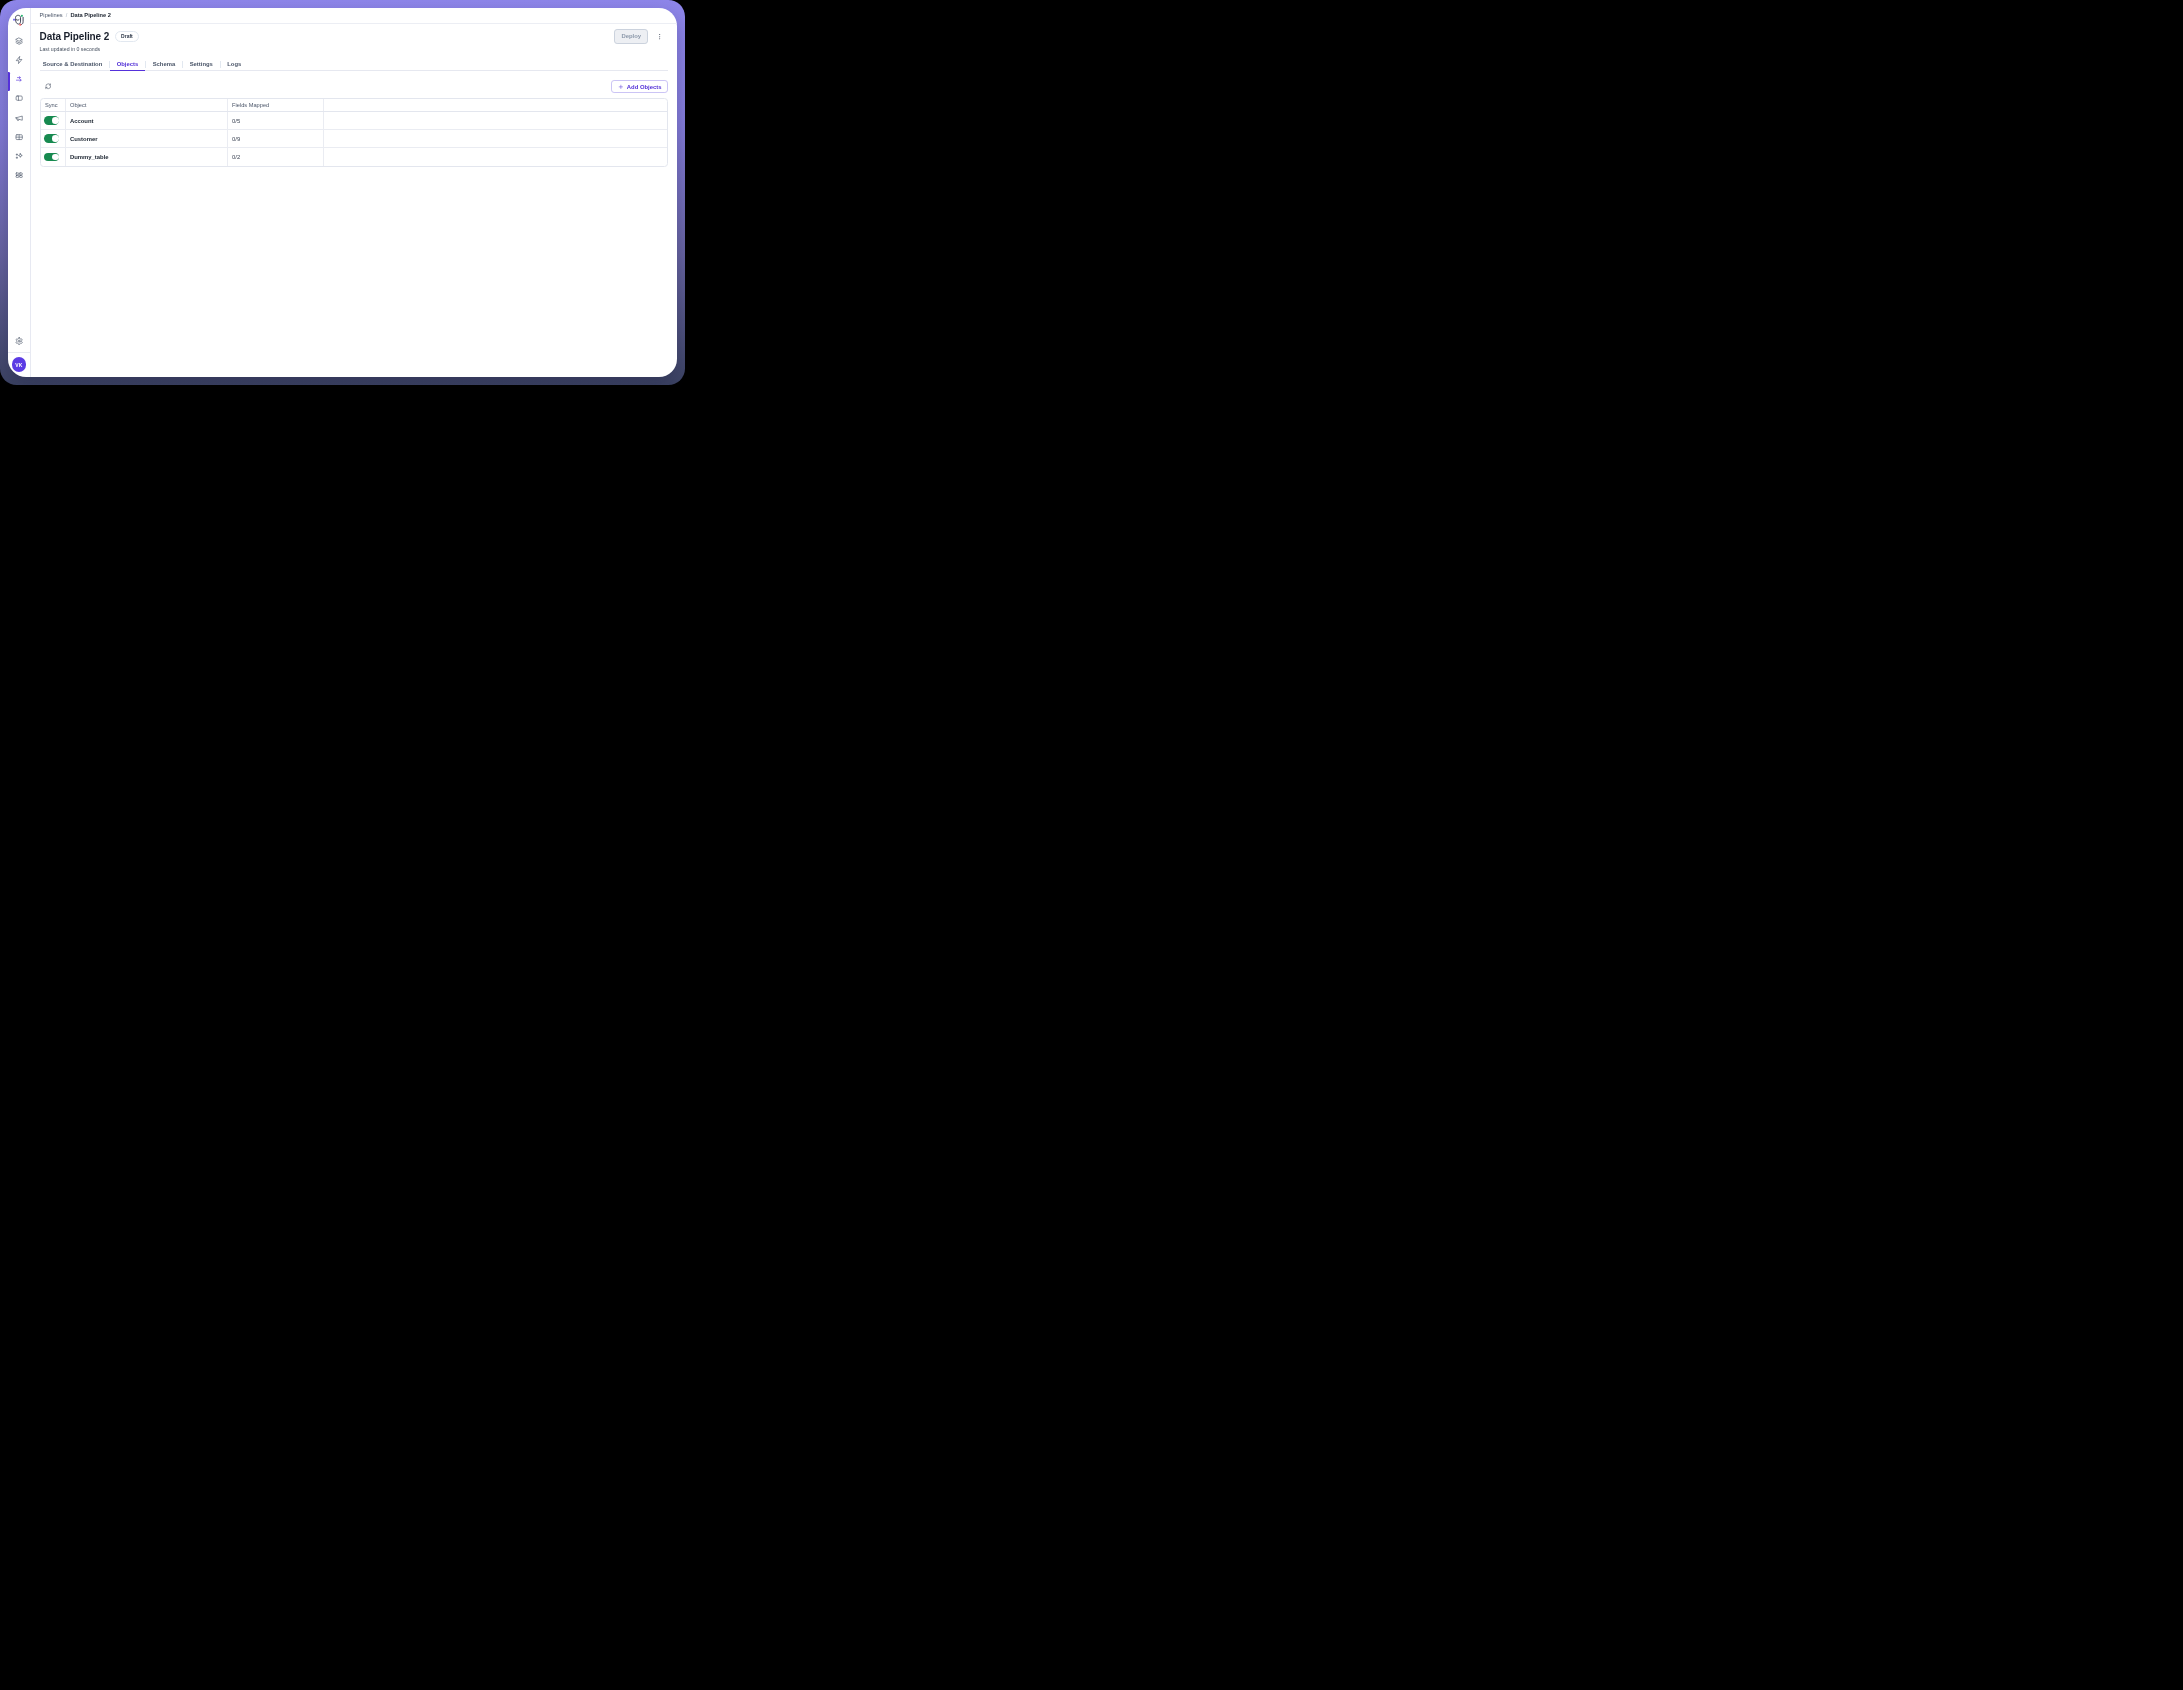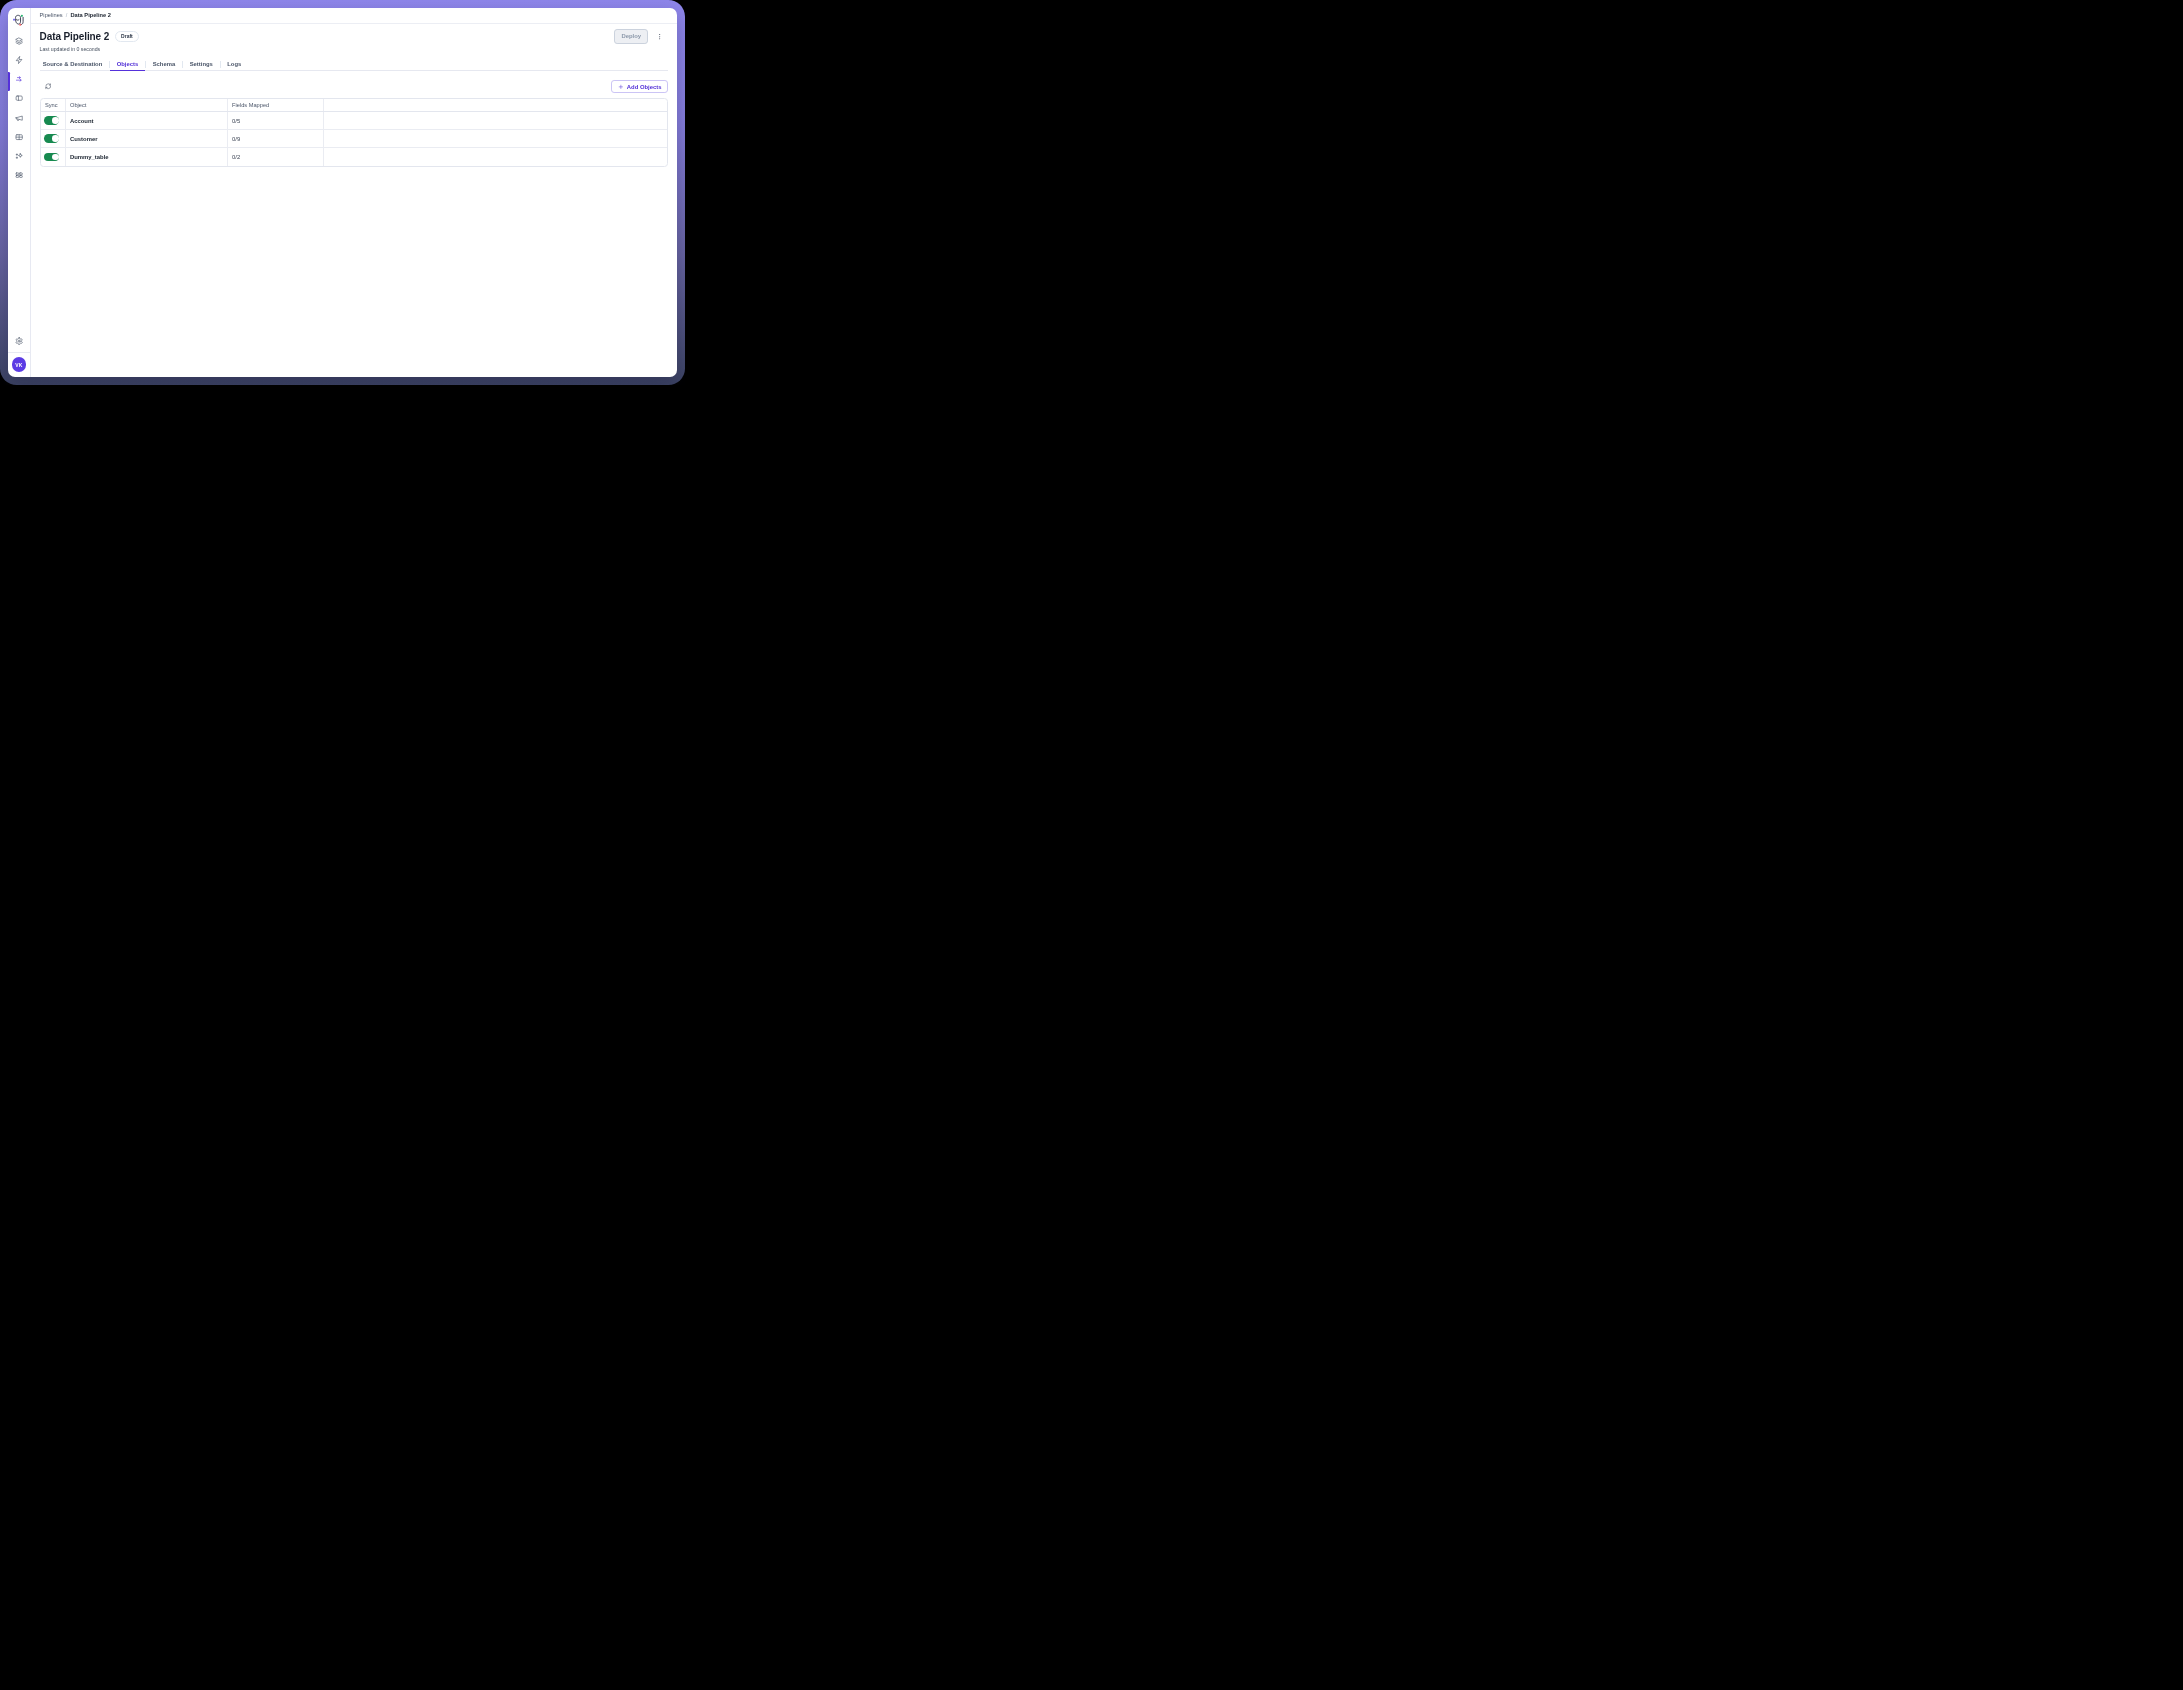--- a/index.html
+++ b/index.html
@@ -2,21 +2,21 @@
 <html style="font-size:7px"><head>
 <meta charset="utf-8">
 <style>
   * { margin:0; padding:0; box-sizing:border-box; }
   html,body { background:#000; }
   body { font-family:"Liberation Sans","DejaVu Sans",sans-serif; }
   .stage { position:relative; width:685px; height:385px; background:#000; overflow:hidden; }
   .backdrop { position:absolute; inset:0; border-radius:16.6px;
     background:linear-gradient(180deg,#8E86EA 0%, #837BD8 32%, #6663A0 66%, #3C4363 100%); }
   .window { position:absolute; left:7.9px; top:7.9px; width:669px; height:369px;
-    background:#fff; border-radius:7px; display:flex; overflow:hidden;
+    background:#fff; border-radius:18px; display:flex; overflow:hidden;
     box-shadow:0 7.9px 17.5px rgba(20,20,50,.25); }
 
   
   .sidebar { width:23px; flex:0 0 23px; border-right:0.4px solid #E7E9F2; display:flex;
     flex-direction:column; align-items:center; padding-top:5.2px; position:relative; }
   .logo { width:13px; height:13px; margin-bottom:9.6px; }
   .nav { display:flex; flex-direction:column; gap:8.7px; align-items:center; }
   .icon-btn { width:10.5px; height:10.5px; display:flex; align-items:center; justify-content:center;
     cursor:pointer; background:none; border:none; }
   .icon-btn svg { width:8.3px; height:8.3px; stroke:#4A5568; fill:none; stroke-width:1.8;

